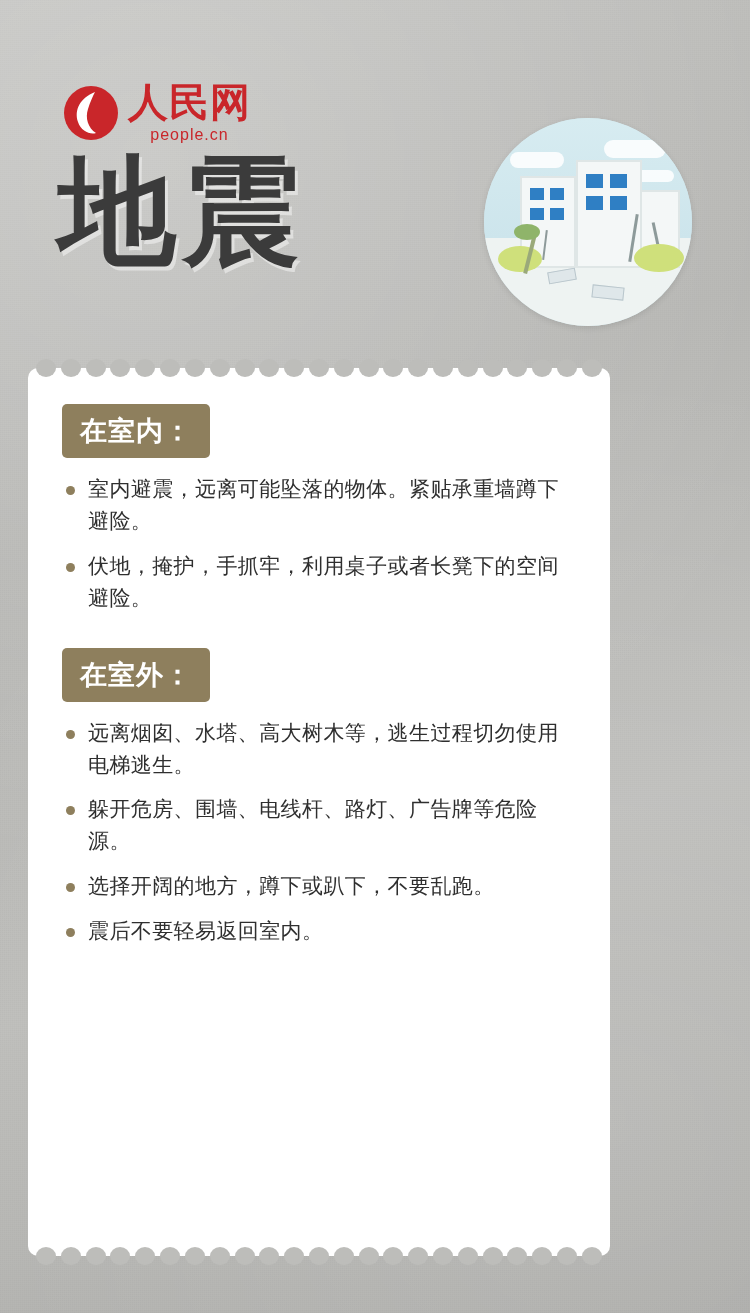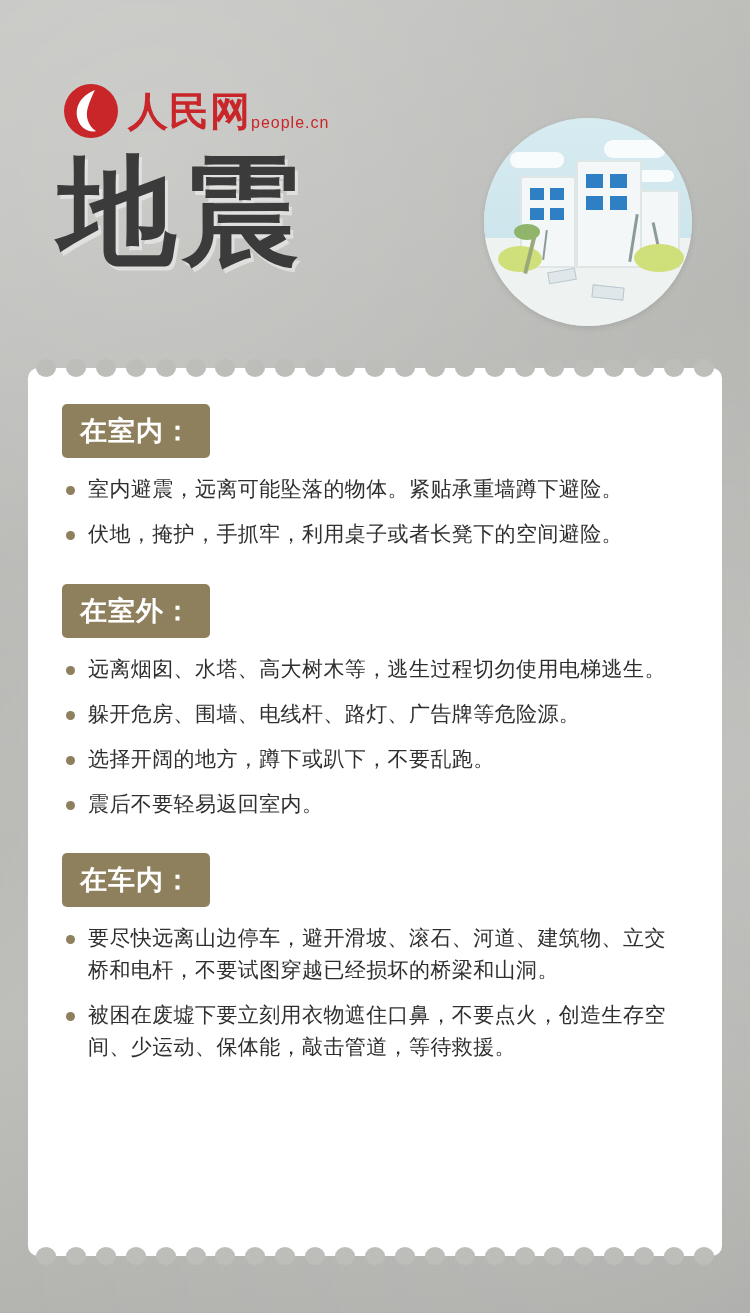--- a/index.html
+++ b/index.html
@@ -41,22 +41,22 @@
     align-items: center;
     gap: 8px;
   }
   .logo-mark {
     width: 58px;
     height: 58px;
     position: relative;
   }
   .logo-text-block {
     display: flex;
-    flex-direction: row;
-    align-items: flex-end;
+    flex-direction: column;
+    align-items: center;
     line-height: 1;
   }
   .logo-cn {
     font-family: "DejaVu Sans", sans-serif;
     font-weight: bold;
     font-size: 40px;
     color: #c9262a;
     letter-spacing: 1px;
   }
   .logo-en {
@@ -135,21 +135,21 @@
     position: absolute;
     background: #dfe7ea;
     border: 1px solid #b9c6cc;
   }
 
   
   .card {
     position: absolute;
     left: 28px;
     top: 368px;
-    width: 694px;
+    width: 582px;
     height: 888px;
     background: #ffffff;
     border-radius: 10px;
   }
   .notch-row {
     position: absolute;
     left: 0;
     width: 100%;
     height: 18px;
     display: flex;
@@ -335,23 +335,16 @@
         <div class="section-head">在室外：</div>
         <ul class="bullets">
           <li>远离烟囱、水塔、高大树木等，逃生过程切勿使用电梯逃生。</li>
           <li>躲开危房、围墙、电线杆、路灯、广告牌等危险源。</li>
           <li>选择开阔的地方，蹲下或趴下，不要乱跑。</li>
           <li>震后不要轻易返回室内。</li>
         </ul>
       </div>
       <div class="sec-gap"></div>
 
-      <div class="section">
-        <div class="section-head">在车内：</div>
-        <ul class="bullets">
-          <li>要尽快远离山边停车，避开滑坡、滚石、河道、建筑物、立交桥和电杆，不要试图穿越已经损坏的桥梁和山洞。</li>
-          <li>被困在废墟下要立刻用衣物遮住口鼻，不要点火，创造生存空间、少运动、保体能，敲击管道，等待救援。</li>
-        </ul>
-      </div>
 
     </div>
   </div>
 </div>
 
 </body></html>

